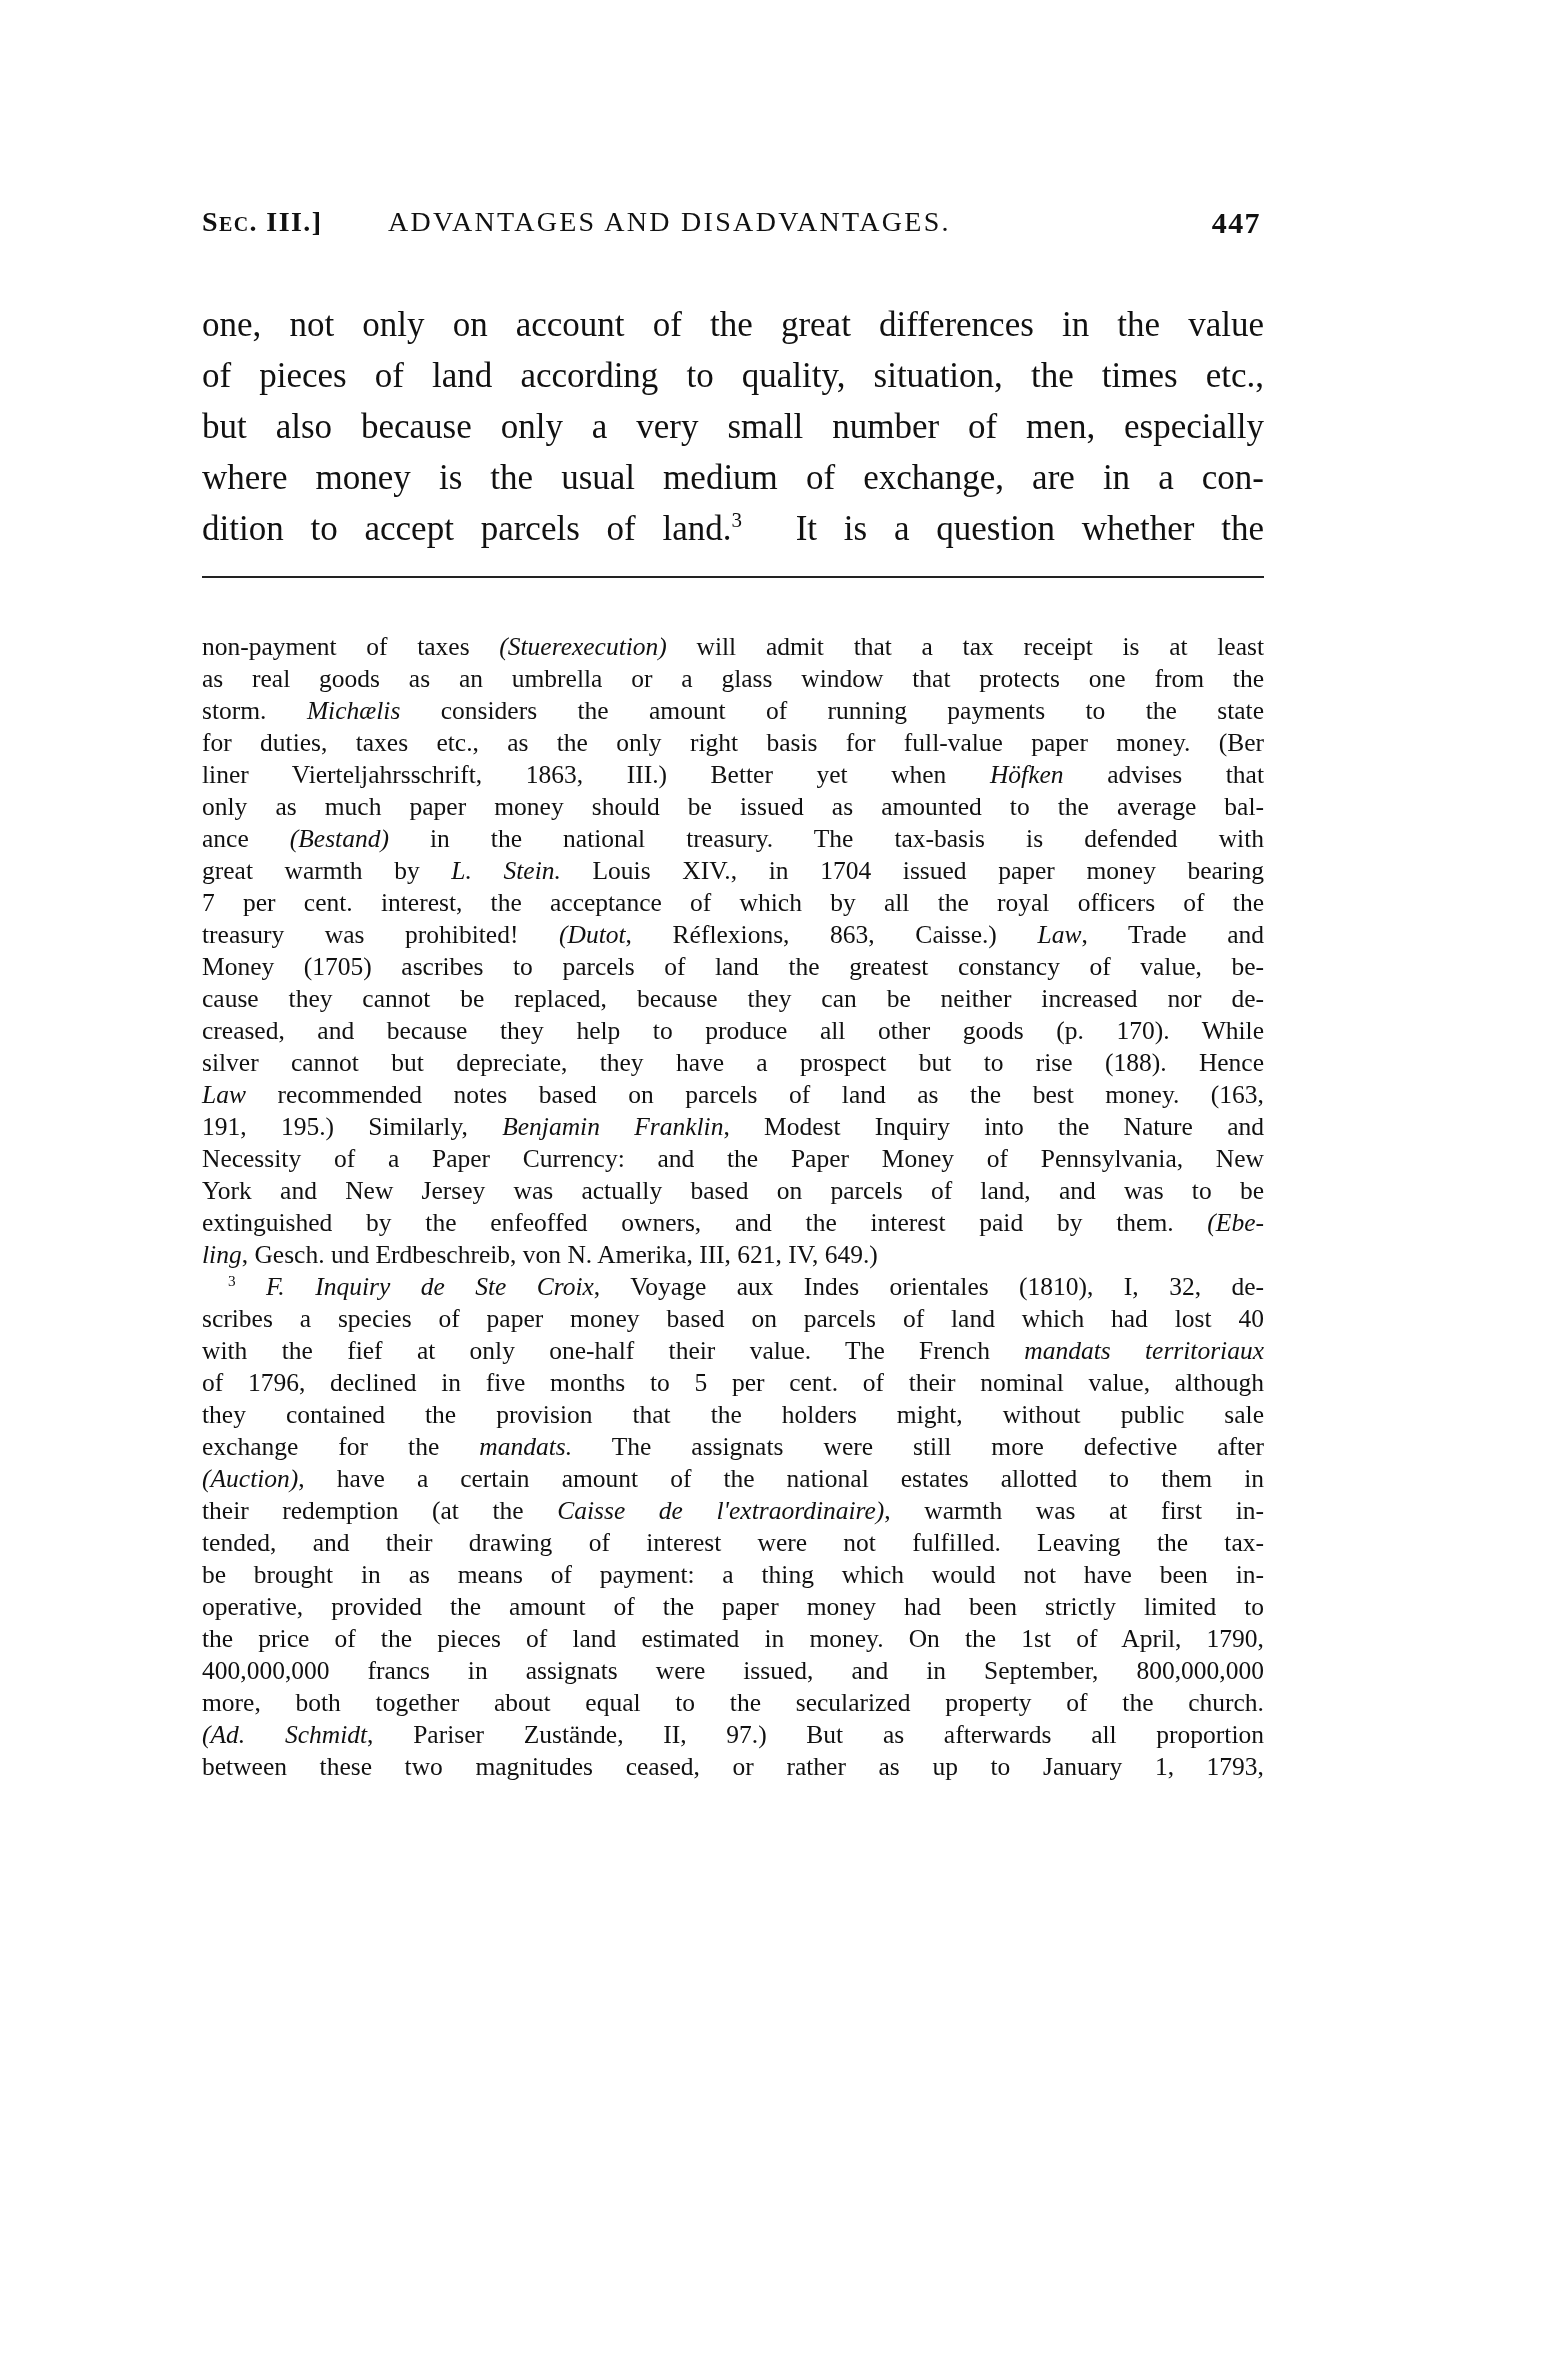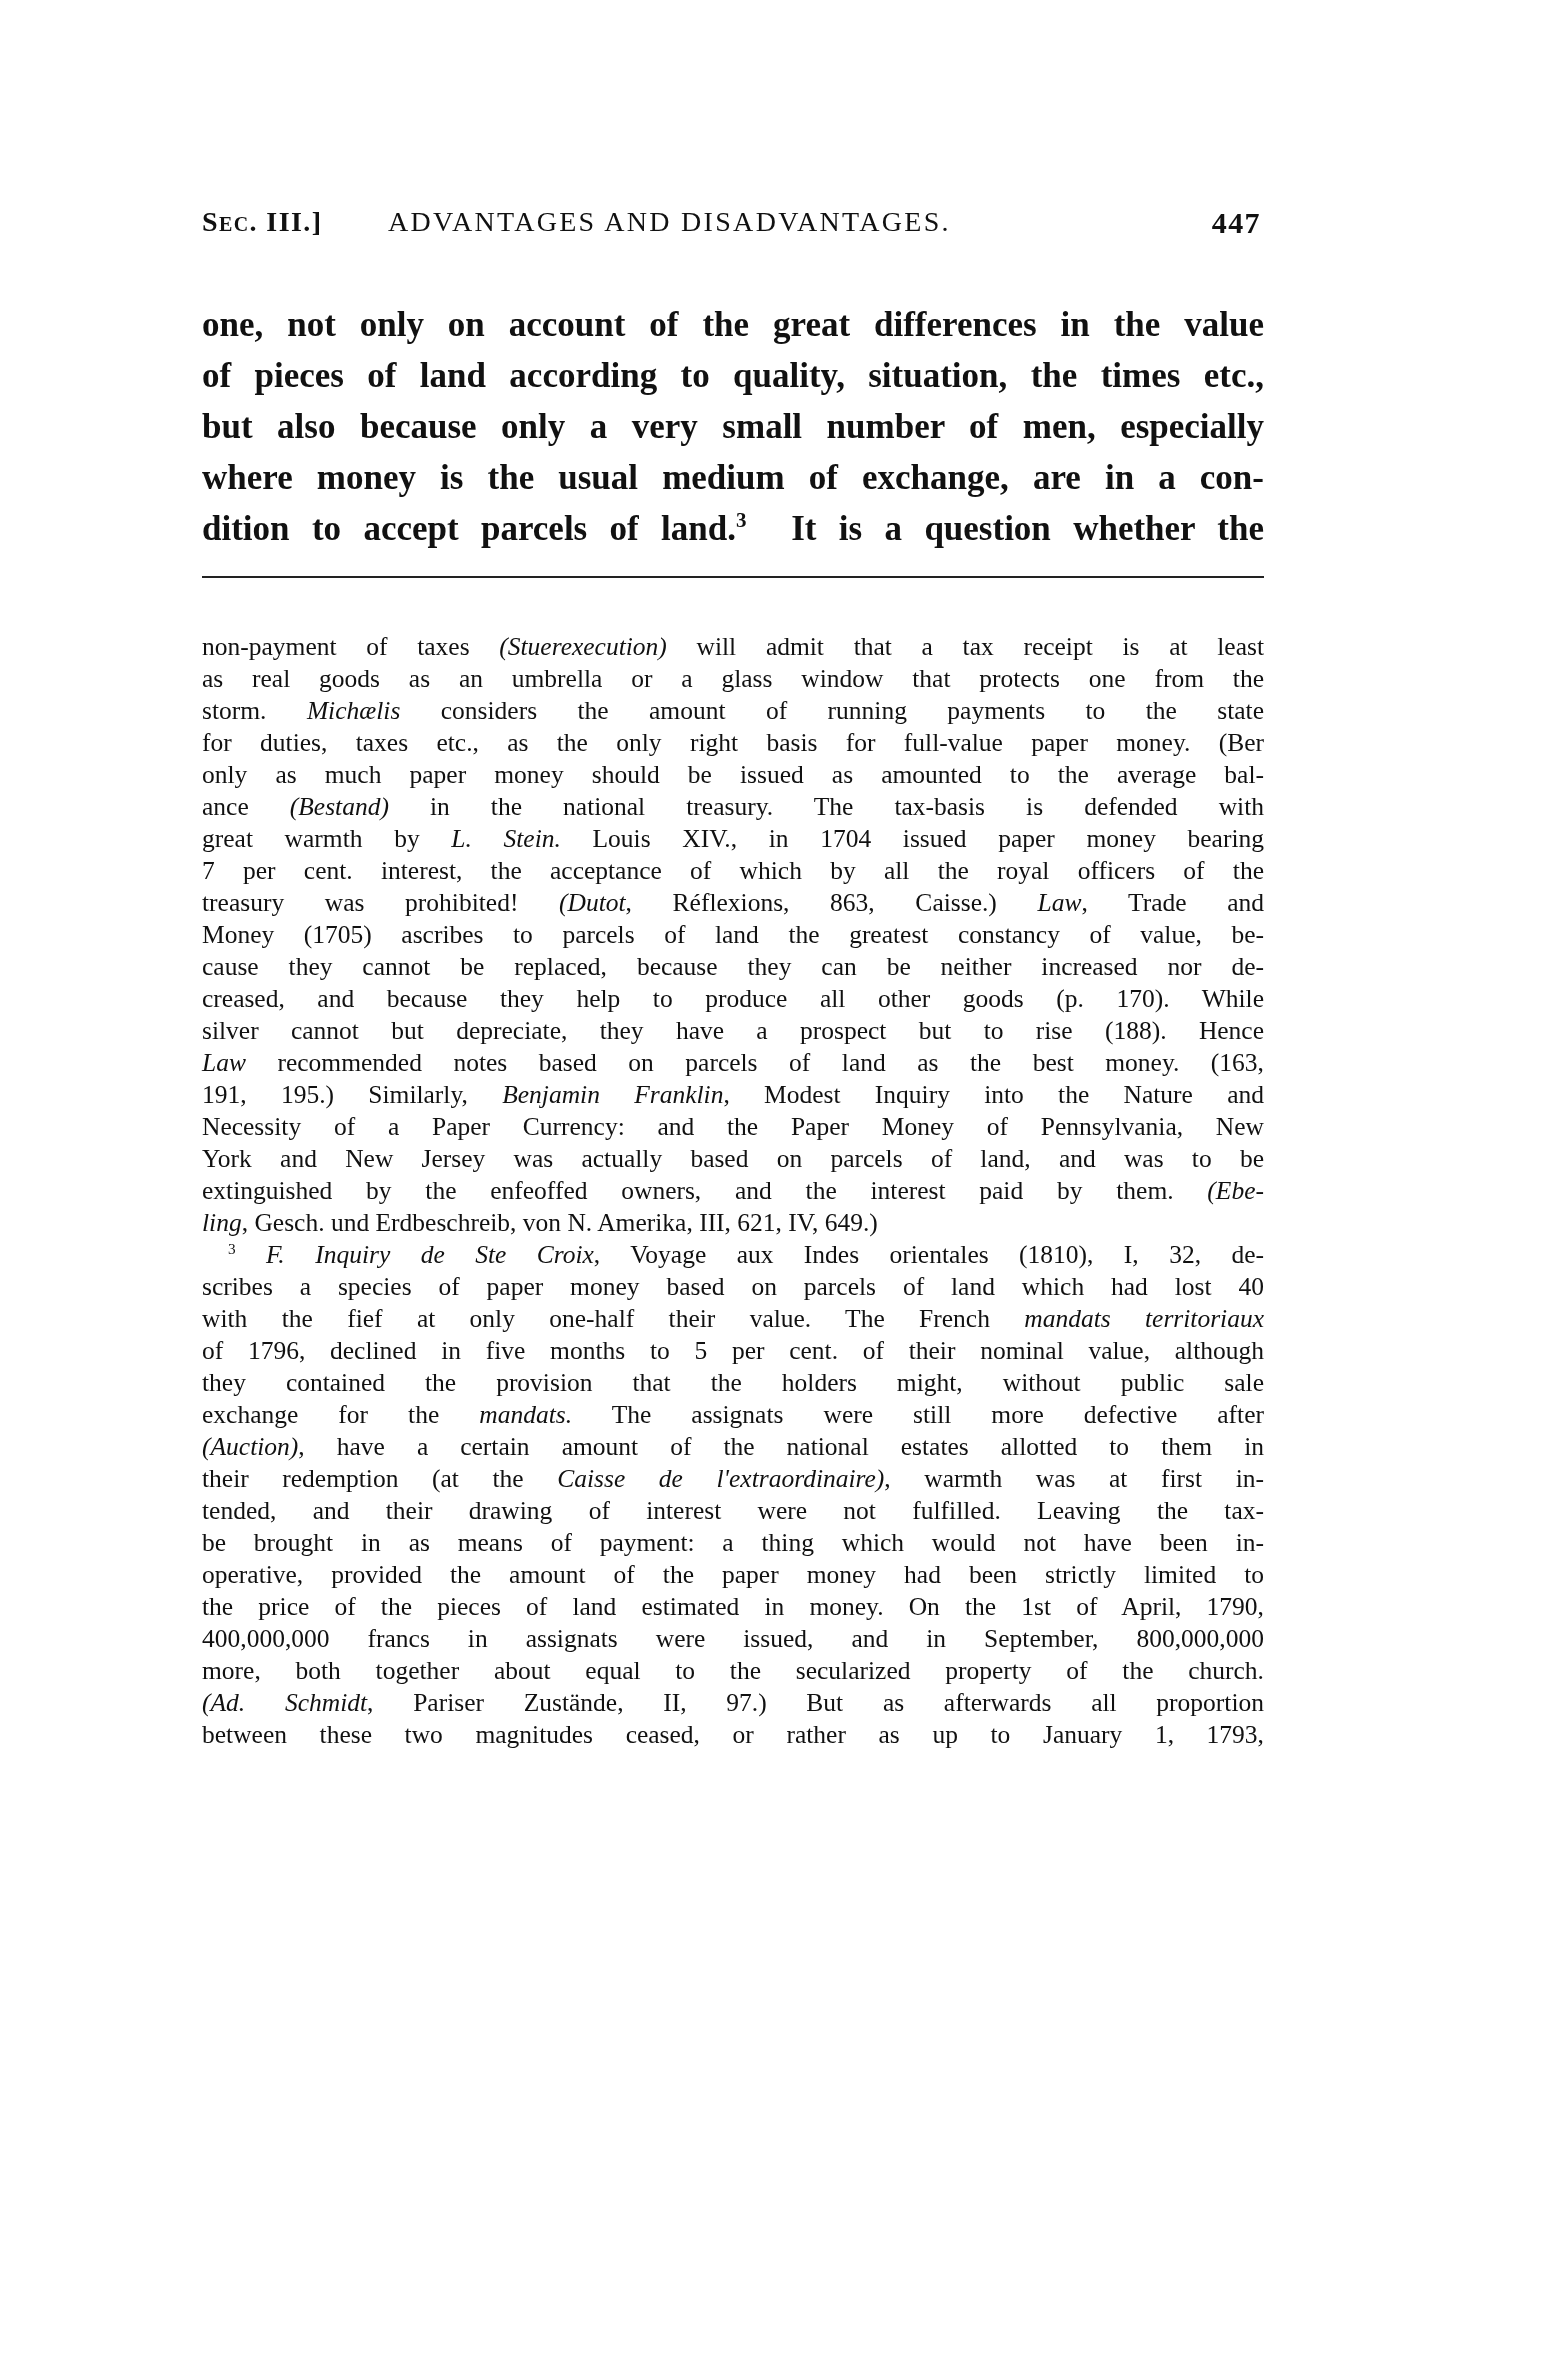--- a/index.html
+++ b/index.html
@@ -10,21 +10,21 @@
     font-family: "Liberation Serif", serif; font-size: 28px; letter-spacing: 1.4px;
   }
   .running-head .sec { position: absolute; left: 0; top: 0; font-variant: small-caps; font-weight: bold; }
   .running-head .title { position: absolute; left: 186px; top: 0; letter-spacing: 2.3px; }
   .running-head .pageno { position: absolute; right: 0; top: 0; font-weight: bold; font-size: 30px; }
   .body-text {
     position: absolute; left: 202px; top: 299px; width: 1062px;
     font-family: "Liberation Serif", serif; font-size: 35px; line-height: 51px;
     text-align: justify;
   }
-  .body-text .line { display: block; text-align: justify; text-align-last: justify; white-space: nowrap; font-weight: bold; }
+  .body-text .line { display: block; text-align: justify; text-align-last: justify; white-space: nowrap; }
   .rule {
     position: absolute; left: 202px; top: 576px; width: 1062px; height: 1.9px; background: #222;
   }
   .footnotes {
     position: absolute; left: 202px; top: 631px; width: 1062px;
     font-family: "Liberation Serif", serif; font-size: 25.5px; line-height: 32px;
   }
   .footnotes .line { display: block; text-align: justify; text-align-last: justify; white-space: nowrap; }
   .footnotes .line.last { text-align-last: left; }
   .footnotes .line.indent { padding-left: 26px; }
@@ -50,20 +50,21 @@
     <span class="line"><span>dition to accept parcels of land.</span><sup>3</sup>&nbsp; <span>It is a question whether the</span></span>
   </div>
 
   <div class="rule"></div>
 
   <div class="footnotes" id="footnotes">
       <span class="line"><span>non-payment of taxes </span><i>(Stuerexecution)</i><span> will admit that a tax receipt is at least</span></span>
       <span class="line"><span>as real goods as an umbrella or a glass window that protects one from the</span></span>
       <span class="line"><span>storm. </span><i>Michælis</i><span> considers the amount of running payments to the state</span></span>
       <span class="line"><span>for duties, taxes etc., as the only right basis for full-value paper money. (Ber</span></span>
+      <span class="line"><span>liner Vierteljahrsschrift, 1863, III.) Better yet when </span><i>Höfken</i><span> advises that</span></span>
       <span class="line"><span>only as much paper money should be issued as amounted to the average bal-</span></span>
       <span class="line"><span>ance </span><i>(Bestand)</i><span> in the national treasury. The tax-basis is defended with</span></span>
       <span class="line"><span>great warmth by </span><i>L. Stein.</i><span> Louis XIV., in 1704 issued paper money bearing</span></span>
       <span class="line"><span>7 per cent. interest, the acceptance of which by all the royal officers of the</span></span>
       <span class="line"><span>treasury was prohibited! </span><i>(Dutot</i><span>, Réflexions, 863, Caisse.) </span><i>Law</i><span>, Trade and</span></span>
       <span class="line"><span>Money (1705) ascribes to parcels of land the greatest constancy of value, be-</span></span>
       <span class="line"><span>cause they cannot be replaced, because they can be neither increased nor de-</span></span>
       <span class="line"><span>creased, and because they help to produce all other goods (p. 170). While</span></span>
       <span class="line"><span>silver cannot but depreciate, they have a prospect but to rise (188). Hence</span></span>
       <span class="line"><i>Law</i><span> recommended notes based on parcels of land as the best money. (163,</span></span>

